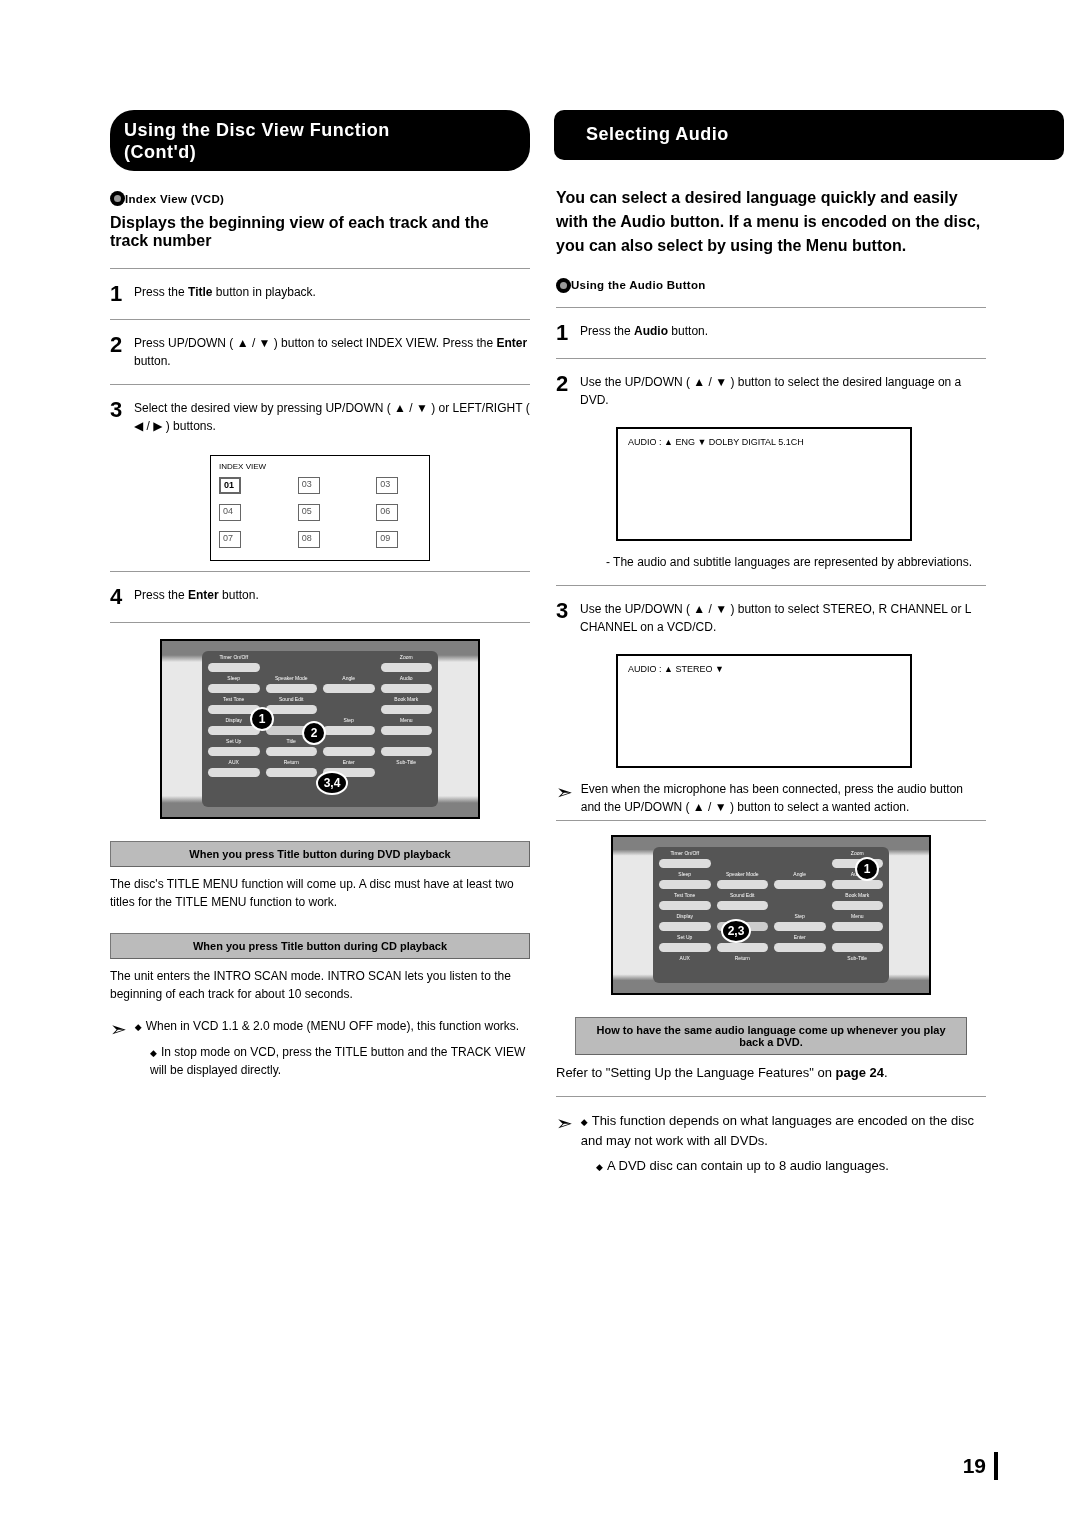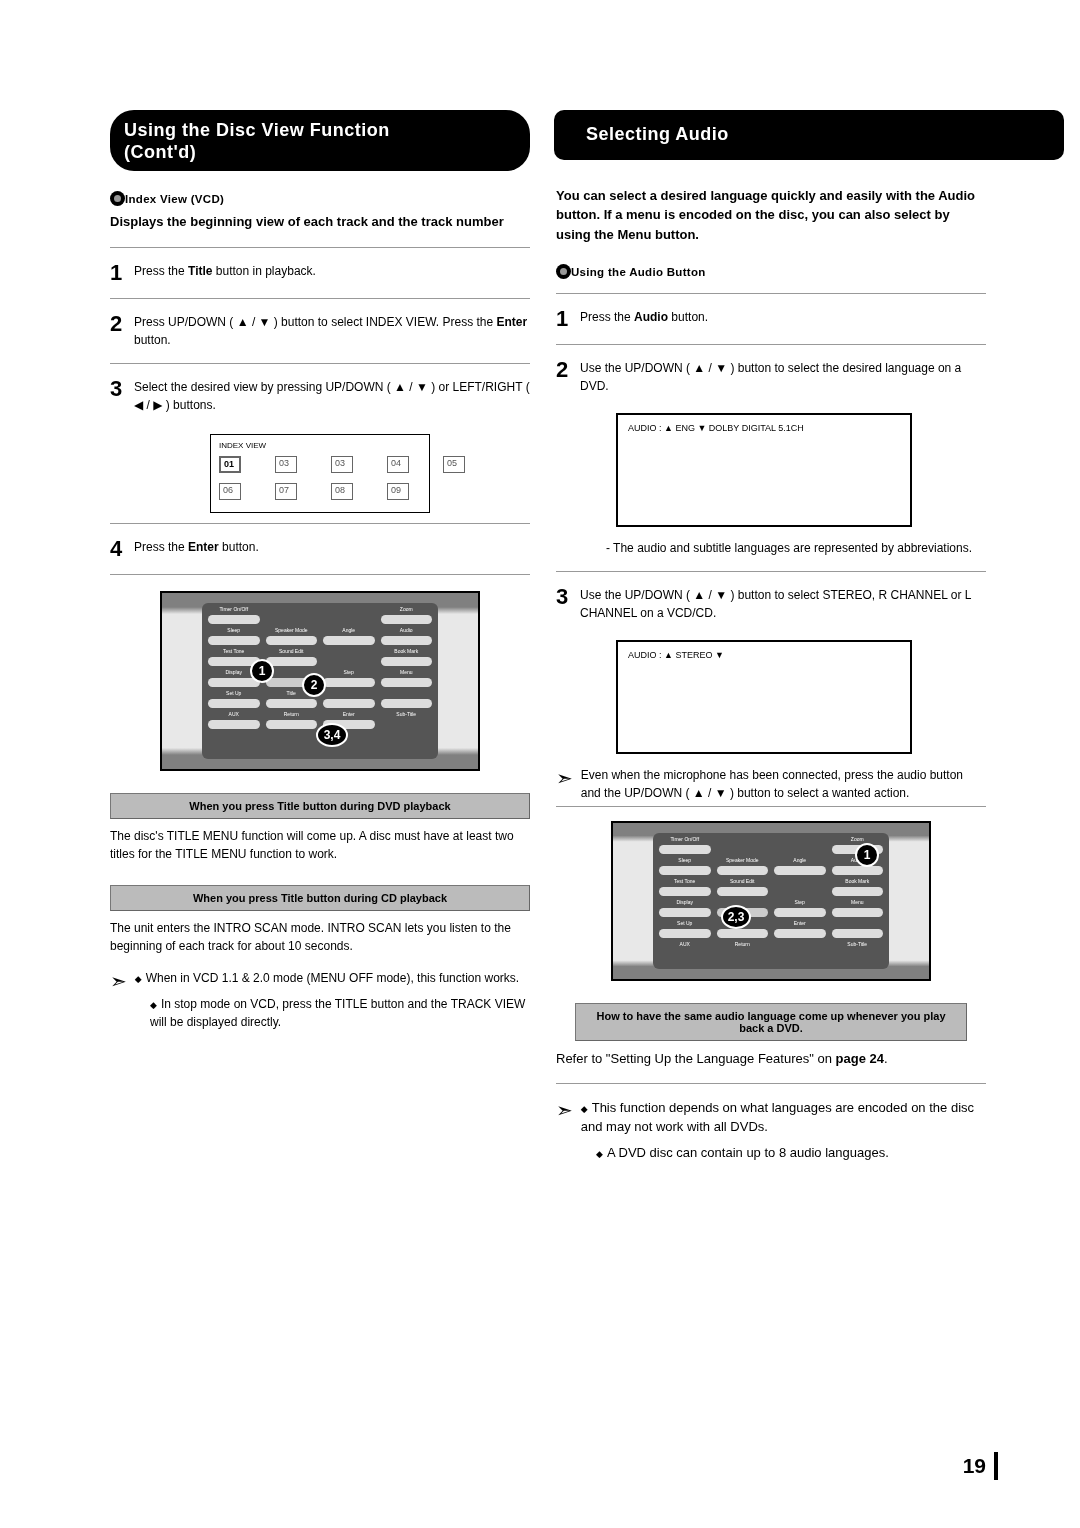--- a/index.html
+++ b/index.html
@@ -7,28 +7,28 @@
 .page { padding: 110px 82px 50px 110px; }
 .columns { display: flex; gap: 26px; }
 .col { width: 420px; }
 .black-bar { background: #000; color: #fff; font-weight: bold; font-size: 18px; line-height: 1.2; padding: 10px 14px; letter-spacing: 0.5px; }
 .black-bar.right { width: 510px; padding: 14px 32px; margin-left: -2px; border-radius: 10px; }
 .black-bar.left { padding: 10px 14px 8px; border-radius: 24px; }
 .sub-bullet-row { display: flex; align-items: center; gap: 0; margin: 20px 0 6px; }
 .bullet-circle { width: 15px; height: 15px; border-radius: 50%; background: #000; position: relative; flex-shrink: 0; }
 .bullet-circle::after { content: ''; position: absolute; width: 7px; height: 7px; border-radius: 50%; background: #999; top: 4px; left: 4px; }
 .bold-small { font-weight: bold; font-size: 11.5px; letter-spacing: 0.3px; }
-.desc { font-weight: bold; font-size: 13px; margin: 8px 0 18px; }
+.desc { font-weight: bold; font-size: 16px; margin: 8px 0 18px; }
 .step-row { display: flex; align-items: flex-start; margin: 8px 0; padding: 6px 0; }
 .step-num { font-size: 22px; font-weight: bold; width: 24px; flex-shrink: 0; line-height: 1; }
 .step-text { font-size: 12px; line-height: 1.5; }
 .hr { border: none; border-top: 1px solid #999; margin: 4px 0; }
 .index-box { border: 1px solid #000; width: 220px; margin: 14px auto 10px; padding: 6px 8px 12px; }
 .index-label { font-size: 8px; margin-bottom: 6px; }
-.index-grid { display: grid; grid-template-columns: 1fr 1fr 1fr 1fr 1fr; gap: 10px 34px; }
+.index-grid { display: grid; grid-template-columns: 1fr 1fr 1fr; gap: 10px 34px; }
 .index-cell { border: 1px solid #666; width: 22px; height: 17px; font-size: 9px; padding: 1px 3px; color: #555; }
 .index-cell.first { border-width: 2px; color: #000; font-weight: bold; }
 .remote-box { border: 2px solid #000; width: 320px; height: 180px; margin: 16px auto 14px; position: relative; background: linear-gradient(#808080 8%, #e8e8e8 12%, #e8e8e8 88%, #808080 92%); overflow: hidden; }
 .remote-inner { position: absolute; left: 40px; top: 10px; right: 40px; bottom: 10px; background: #555; border-radius: 6px; }
 .btn-row { display: flex; gap: 6px; margin: 3px 6px; }
 .btn-label { font-size: 5px; color: #fff; text-align: center; flex: 1; }
 .btn-pill { background: #ddd; border-radius: 5px; height: 9px; flex: 1; }
 .circle-badge { position: absolute; width: 24px; height: 24px; border-radius: 50%; background: #000; color: #fff; font-size: 12px; font-weight: bold; display: flex; align-items: center; justify-content: center; border: 2px solid #fff; }
 .gray-callout { background: #bbb; padding: 6px 17px; font-size: 11px; font-weight: bold; text-align: center; margin: 22px 0 8px; border-top:1px solid #777; border-left:1px solid #777; border-bottom:1px solid #666; border-right:1px solid #666; }
 .gray-callout.wide { width: 392px; margin-left:auto; margin-right:auto; }

